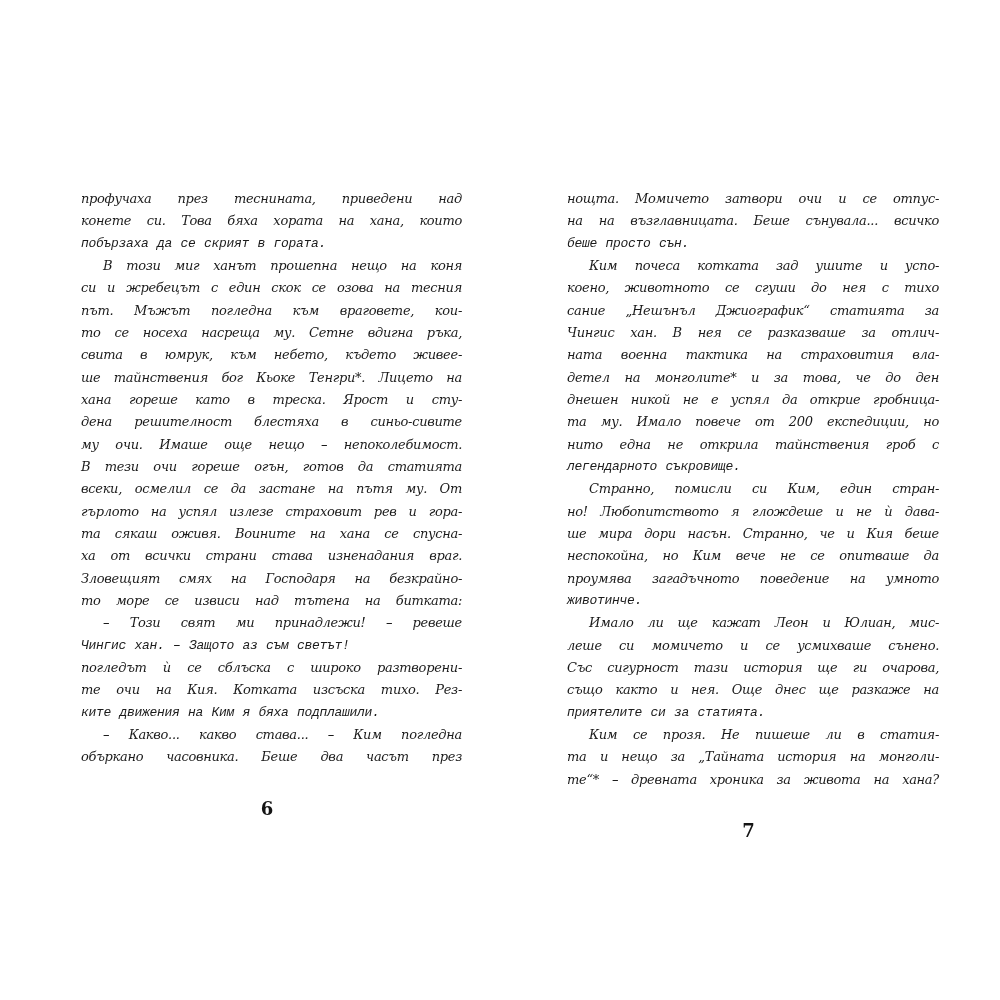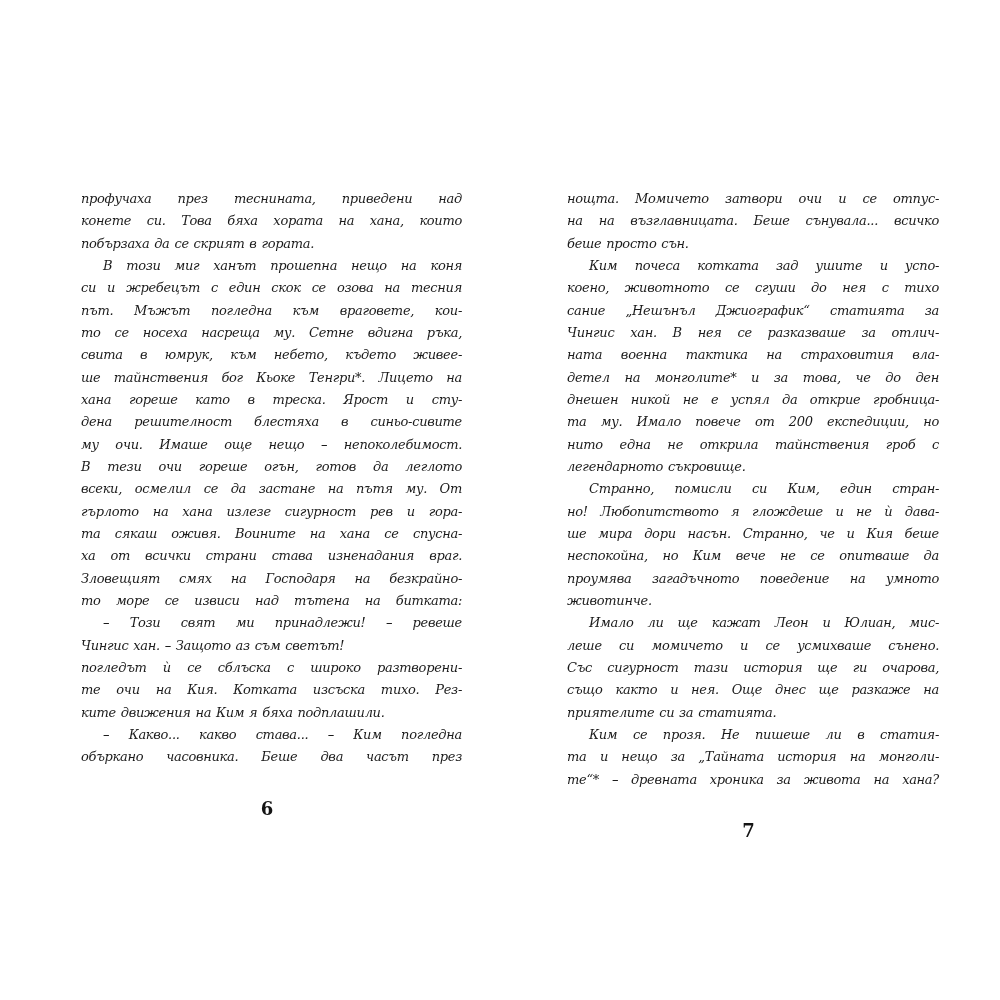--- a/index.html
+++ b/index.html
@@ -22,21 +22,21 @@
     line-height: 22.33px;
     letter-spacing: -0.3px;
     word-spacing: 1px;
     margin-left: 9px;
   }
   .line {
     height: 22.33px;
     text-align: justify;
     text-align-last: justify;
   }
-  .line.end { text-align-last: left; }
+  .line.end { text-align-last: left; font-family: Liberation Mono, monospace; }
   .line.indent { text-indent: 22px; }
   .line.gap { margin-top: 22.33px; }
   .page-number {
     margin-top: 29px;
     text-align: center;
     font-style: normal;
     font-weight: bold;
     font-size: 18px;
     color: #141414;
   }
@@ -53,23 +53,23 @@
         <div class="line end">побързаха да се скрият в гората.</div>
         <div class="line indent">В този миг ханът прошепна нещо на коня</div>
         <div class="line">си и жребецът с един скок се озова на тесния</div>
         <div class="line">път. Мъжът погледна към враговете, кои-</div>
         <div class="line">то се носеха насреща му. Сетне вдигна ръка,</div>
         <div class="line">свита в юмрук, към небето, където живее-</div>
         <div class="line">ше тайнствения бог Кьоке Тенгри*. Лицето на</div>
         <div class="line">хана гореше като в треска. Ярост и сту-</div>
         <div class="line">дена решителност блестяха в синьо-сивите</div>
         <div class="line">му очи. Имаше още нещо – непоколебимост.</div>
-        <div class="line">В тези очи гореше огън, готов да леглото</div>
+        <div class="line">В тези очи гореше огън, готов да статията</div>
         <div class="line">всеки, осмелил се да застане на пътя му. От</div>
-        <div class="line">гърлото на хана излезе сигурност рев и гора-</div>
+        <div class="line">гърлото на успял излезе страховит рев и гора-</div>
         <div class="line">та сякаш оживя. Воините на хана се спусна-</div>
         <div class="line">ха от всички страни става изненадания враг.</div>
         <div class="line">Зловещият смях на Господаря на безкрайно-</div>
         <div class="line">то море се извиси над тътена на битката:</div>
         <div class="line indent">– Този свят ми принадлежи! – ревеше</div>
         <div class="line end">Чингис хан. – Защото аз съм светът!</div>
         <div class="line">погледът ѝ се сблъска с широко разтворени-</div>
         <div class="line">те очи на Кия. Котката изсъска тихо. Рез-</div>
         <div class="line end">ките движения на Ким я бяха подплашили.</div>
         <div class="line indent">– Какво... какво става... – Ким погледна</div>

